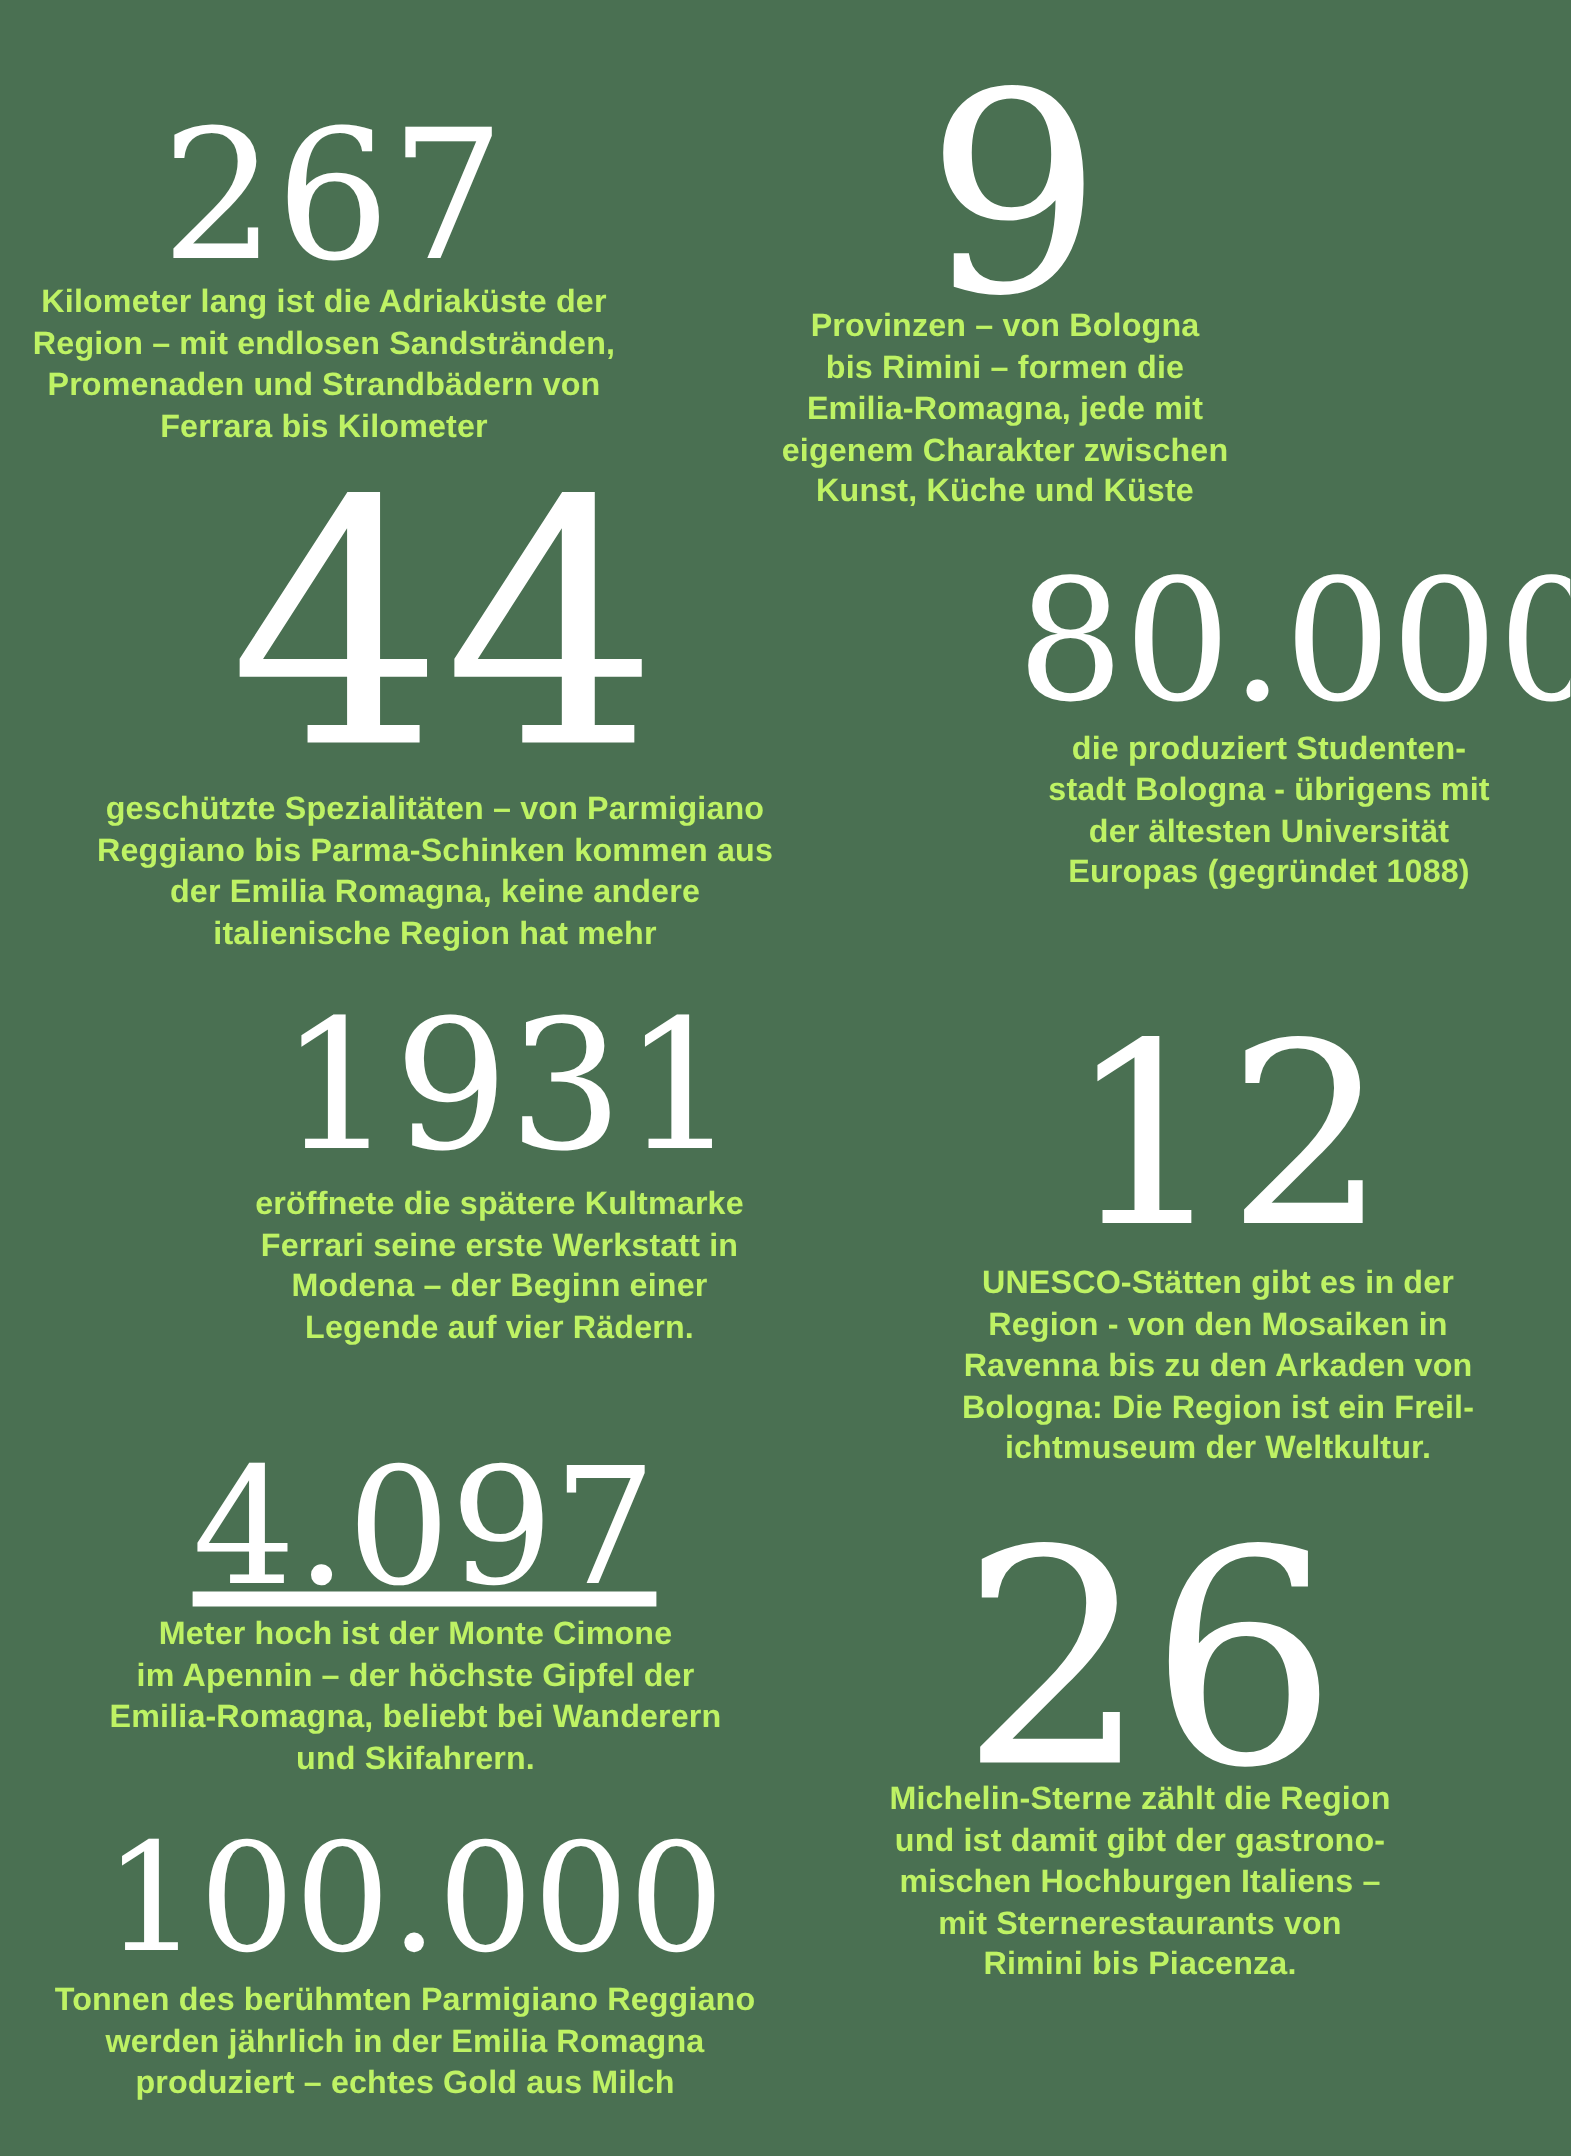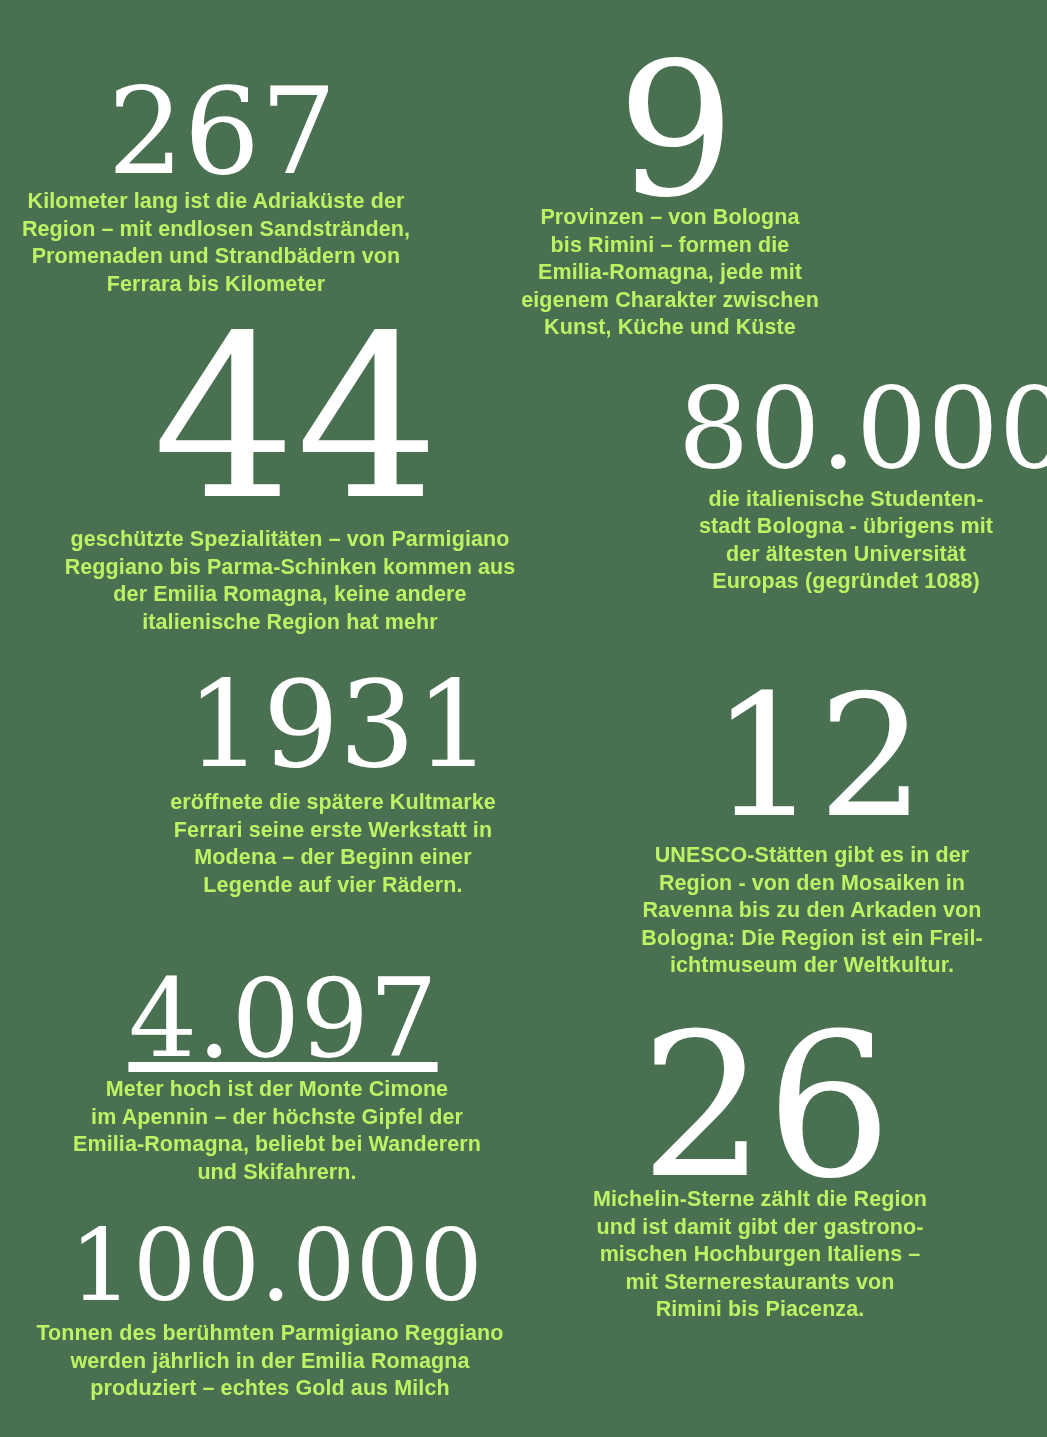--- a/index.html
+++ b/index.html
@@ -70,21 +70,21 @@
       <div>geschützte Spezialitäten – von Parmigiano</div>
       <div>Reggiano bis Parma-Schinken kommen aus</div>
       <div>der Emilia Romagna, keine andere</div>
       <div>italienische Region hat mehr</div>
     </div>
   </section>
 
   <section class="stat" style="left:622px; top:384px; width:360px;margin-left:44px;">
     <div class="num" style="font-size:112px;">80.000</div>
     <div class="desc" style="margin-top:12px;">
-      <div>die italienische Studenten-</div>
+      <div>die produziert Studenten-</div>
       <div>stadt Bologna - übrigens mit</div>
       <div>der ältesten Universität</div>
       <div>Europas (gegründet 1088)</div>
     </div>
   </section>
 
   <section class="stat" style="left:143px; top:677px; width:380px;">
     <div class="num" style="font-size:120px;">1931</div>
     <div class="desc" style="margin-top:16px;">
       <div>eröffnete die spätere Kultmarke</div>

